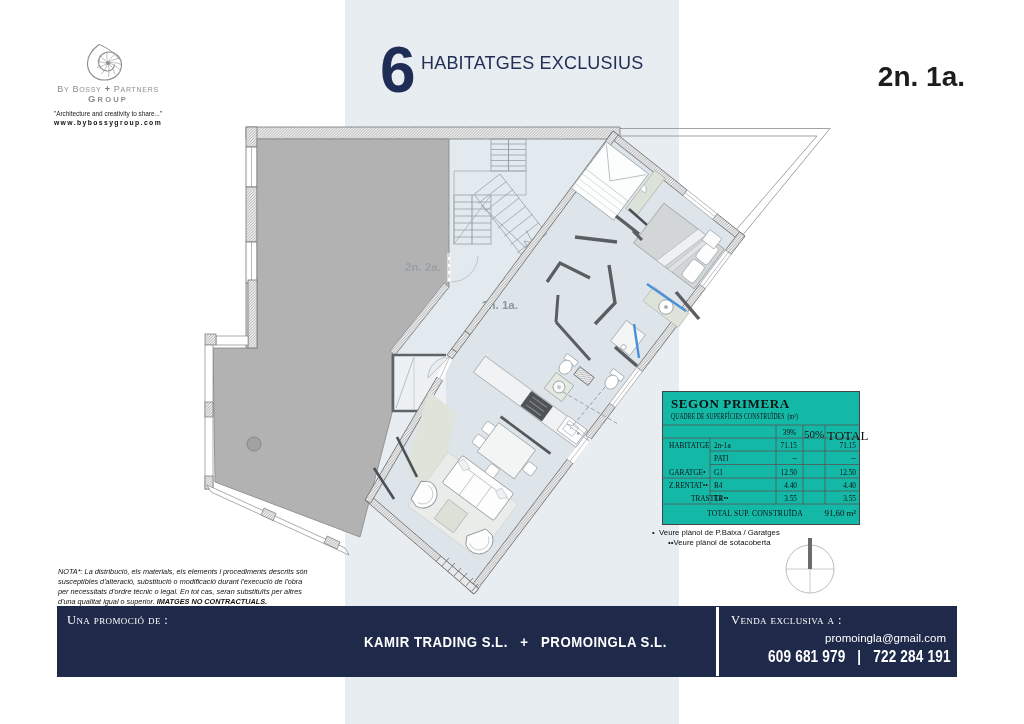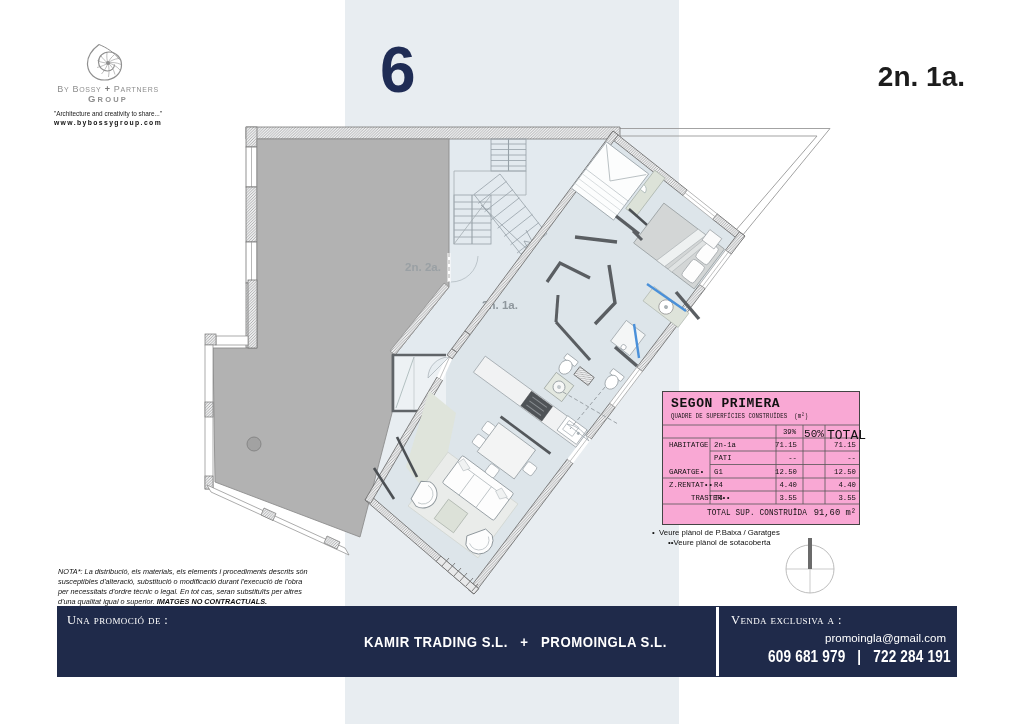--- a/index.html
+++ b/index.html
@@ -330,26 +330,27 @@
 
   <div style="font-size:9.5px;color:#8e8e8e;letter-spacing:2.2px;font-weight:bold;white-space:nowrap;line-height:10px;">G<span style="font-size:7.5px">ROUP</span></div>
 
   <div style="font-size:6.4px;color:#222;margin-top:6px;white-space:nowrap;line-height:6.5px;">"Architecture and creativity to share..."</div>
 
   <div style="font-size:6.8px;color:#111;font-weight:bold;letter-spacing:1.4px;white-space:nowrap;line-height:7px;margin-top:1px;">www.bybossygroup.com</div>
 </div>
 
 <div class="abs" style="left:380px;top:33px;font-size:64px;font-weight:bold;color:#1f2c55;">6</div>
 
+<div class="abs" style="left:421px;top:52.5px;font-size:18px;color:#232f55;letter-spacing:0.2px;">HABITATGES EXCLUSIUS</div>
 
 
 
 <div class="abs" style="left:765px;top:61px;width:200px;text-align:right;font-size:28px;font-weight:bold;color:#1c1c1c;">2n. 1a.</div>
 
-<div class="abs" style="left:662px;top:391px;width:196px;height:132px;background:#f9a8d4;border:1.2px solid #444;font-family:Liberation Mono, monospace;color:#111;">
+<div class="abs" style="left:662px;top:391px;width:196px;height:132px;background:#14b8a6;border:1.2px solid #444;font-family:Liberation Serif, serif;color:#111;">
 
   <div class="abs" style="left:8px;top:4px;font-size:13px;font-weight:bold;letter-spacing:0.6px;">SEGON PRIMERA</div>
 
   <div class="abs" style="left:8px;top:20px;font-size:7.4px;letter-spacing:0.2px;white-space:nowrap;transform:scaleX(0.76);transform-origin:left top;">QUADRE DE SUPERFÍCIES CONSTRUÏDES&nbsp;&nbsp;(m²)</div>
 
   <svg class="abs" style="left:0;top:0" width="196" height="132" viewBox="0 0 196 132">
     <g stroke="#555" stroke-width="0.8" fill="none">
       <line x1="0" y1="33" x2="196" y2="33"></line>
       <line x1="0" y1="46" x2="196" y2="46"></line>
       <line x1="47" y1="59" x2="196" y2="59"></line>

